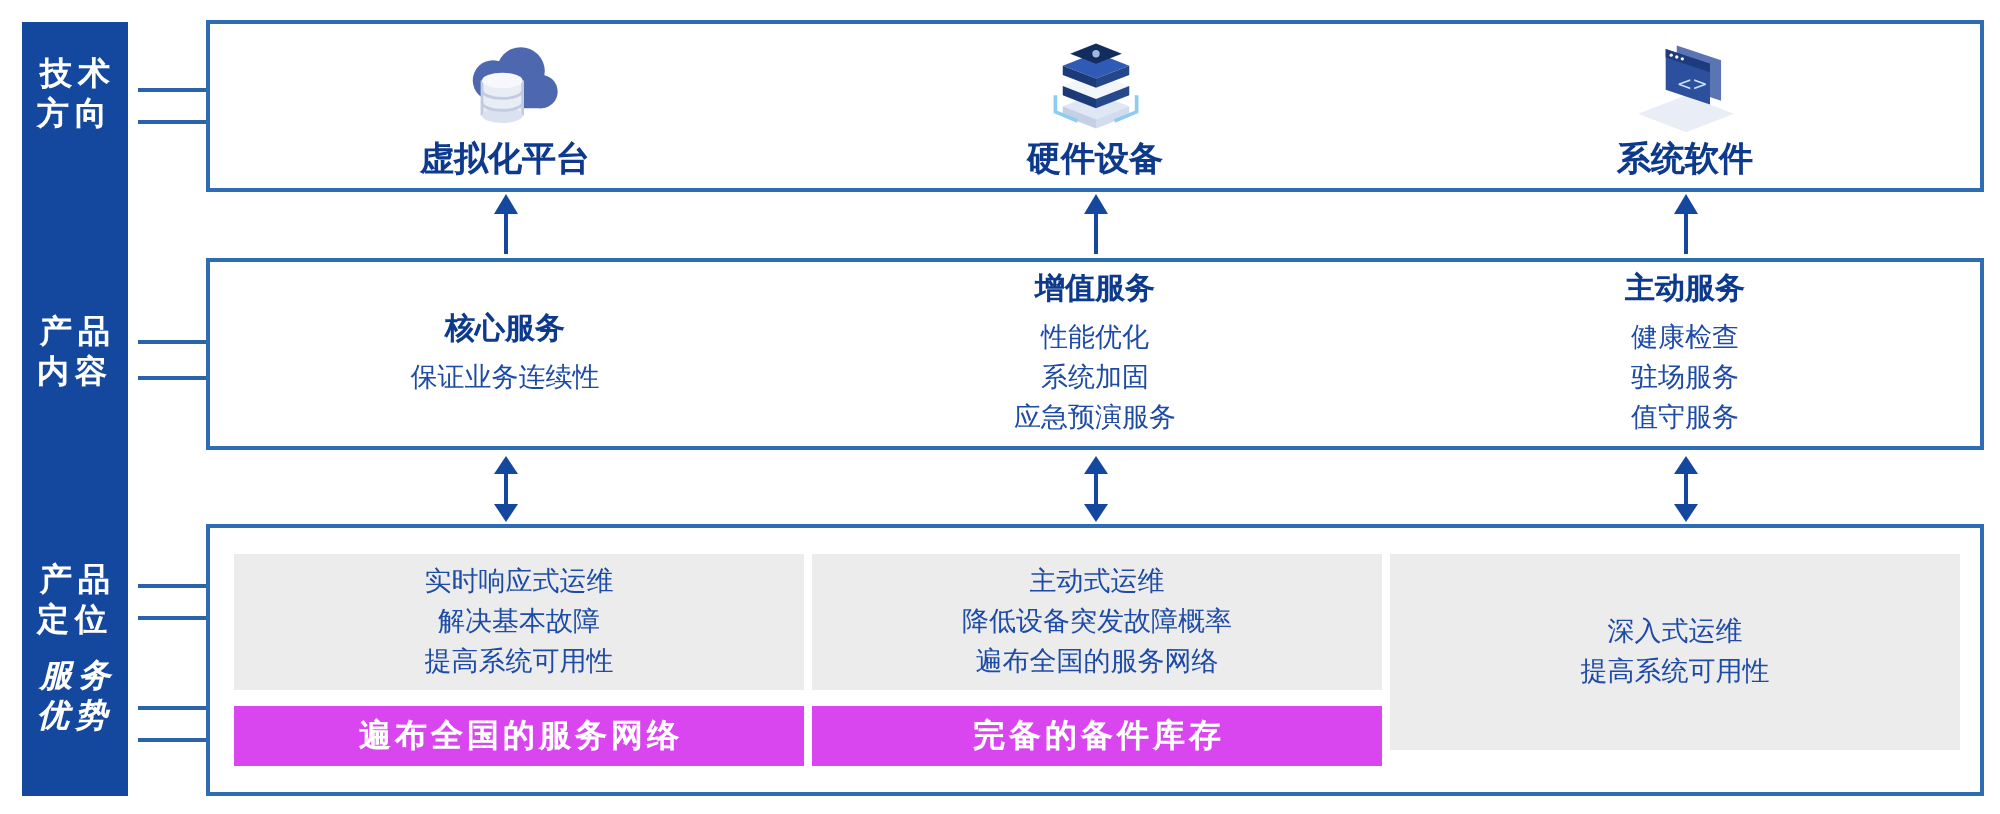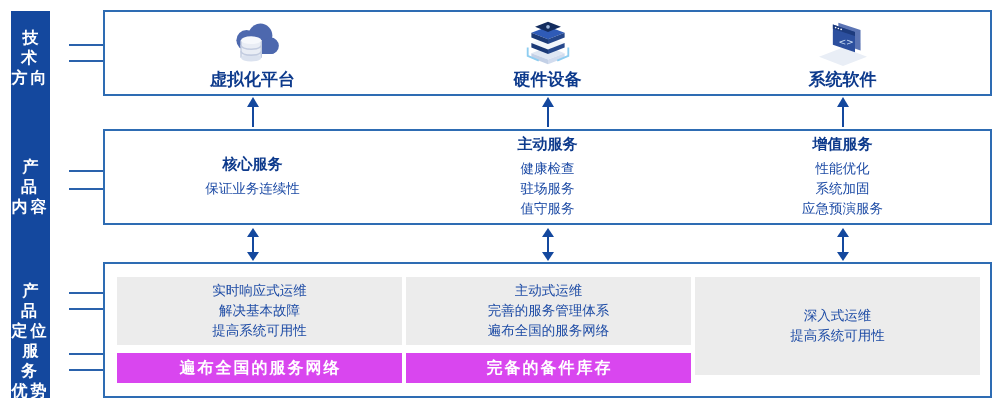--- a/index.html
+++ b/index.html
@@ -4,32 +4,32 @@
 <style>
   * { margin:0; padding:0; box-sizing:border-box; }
   html,body { background:#f4f5f7; }
   body { font-family:"Liberation Sans","DejaVu Sans",sans-serif; }
   .stage{
     position:relative; width:1000px; height:407px; background:#ffffff;
     overflow:hidden;
   }
   
   .sidebar{
-    position:absolute; left:11px; top:11px; width:39px; height:387px;
+    position:absolute; left:11px; top:11px; width:53px; height:387px;
     background:#14489e; border-radius:0;
   }
   .rail-label{
     position:absolute; width:100%; text-align:center; color:#ffffff;
     font-size:16px; font-weight:bold; line-height:20px;
     letter-spacing:3px; text-indent:3px; white-space:pre-line;
   }
   .rail-label.l1{ top:17px; }
   .rail-label.l2{ top:146px; }
   .rail-label.l3{ top:270px; }
-  .rail-label.l4{ top:330px; }
+  .rail-label.l4{ top:318px;font-style:italic; }
   .conn{
     position:absolute; left:69px; width:36px; height:2px; background:#2a62ac;
   }
   
   .frame{
     position:absolute; left:103px; width:889px; background:#ffffff;
     border:2px solid #2e6cb3;
   }
   .frame.top{ top:10px; height:86px; display:flex; align-items:stretch; }
   .frame.mid{ top:129px; height:96px; display:flex; align-items:stretch; }
@@ -166,30 +166,30 @@
         <rect x="6" y="9" width="2" height="21" fill="#14489e"></rect>
       </svg>
   </div>
 
   <section class="frame mid">
     <div class="mcol">
       <div class="svc-title">核心服务</div>
       <div class="svc-item">保证业务连续性</div>
     </div>
     <div class="mcol">
+      <div class="svc-title">增值服务</div>
+      <div class="svc-item">性能优化</div>
+      <div class="svc-item">系统加固</div>
+      <div class="svc-item">应急预演服务</div>
+    </div>
+    <div class="mcol">
       <div class="svc-title">主动服务</div>
       <div class="svc-item">健康检查</div>
       <div class="svc-item">驻场服务</div>
       <div class="svc-item">值守服务</div>
-    </div>
-    <div class="mcol">
-      <div class="svc-title">增值服务</div>
-      <div class="svc-item">性能优化</div>
-      <div class="svc-item">系统加固</div>
-      <div class="svc-item">应急预演服务</div>
     </div>
   </section>
 
   <div class="arrow r2 c1">
     <svg width="14" height="33" viewBox="0 0 14 33">
         <polygon points="7,0 13,9 1,9" fill="#14489e"></polygon>
         <polygon points="7,33 13,24 1,24" fill="#14489e"></polygon>
         <rect x="6" y="8" width="2" height="17" fill="#14489e"></rect>
       </svg>
   </div>
@@ -213,21 +213,21 @@
       <div class="panel">
         <div class="line">实时响应式运维</div>
         <div class="line">解决基本故障</div>
         <div class="line">提高系统可用性</div>
       </div>
       <div class="banner">遍布全国的服务网络</div>
     </div>
     <div class="bcol">
       <div class="panel">
         <div class="line">主动式运维</div>
-        <div class="line">完善的服务管理体系</div>
+        <div class="line">降低设备突发故障概率</div>
         <div class="line">遍布全国的服务网络</div>
       </div>
       <div class="banner">完备的备件库存</div>
     </div>
     <div class="bcol">
       <div class="panel">
         <div class="line">深入式运维</div>
         <div class="line">提高系统可用性</div>
       </div>
     </div>

